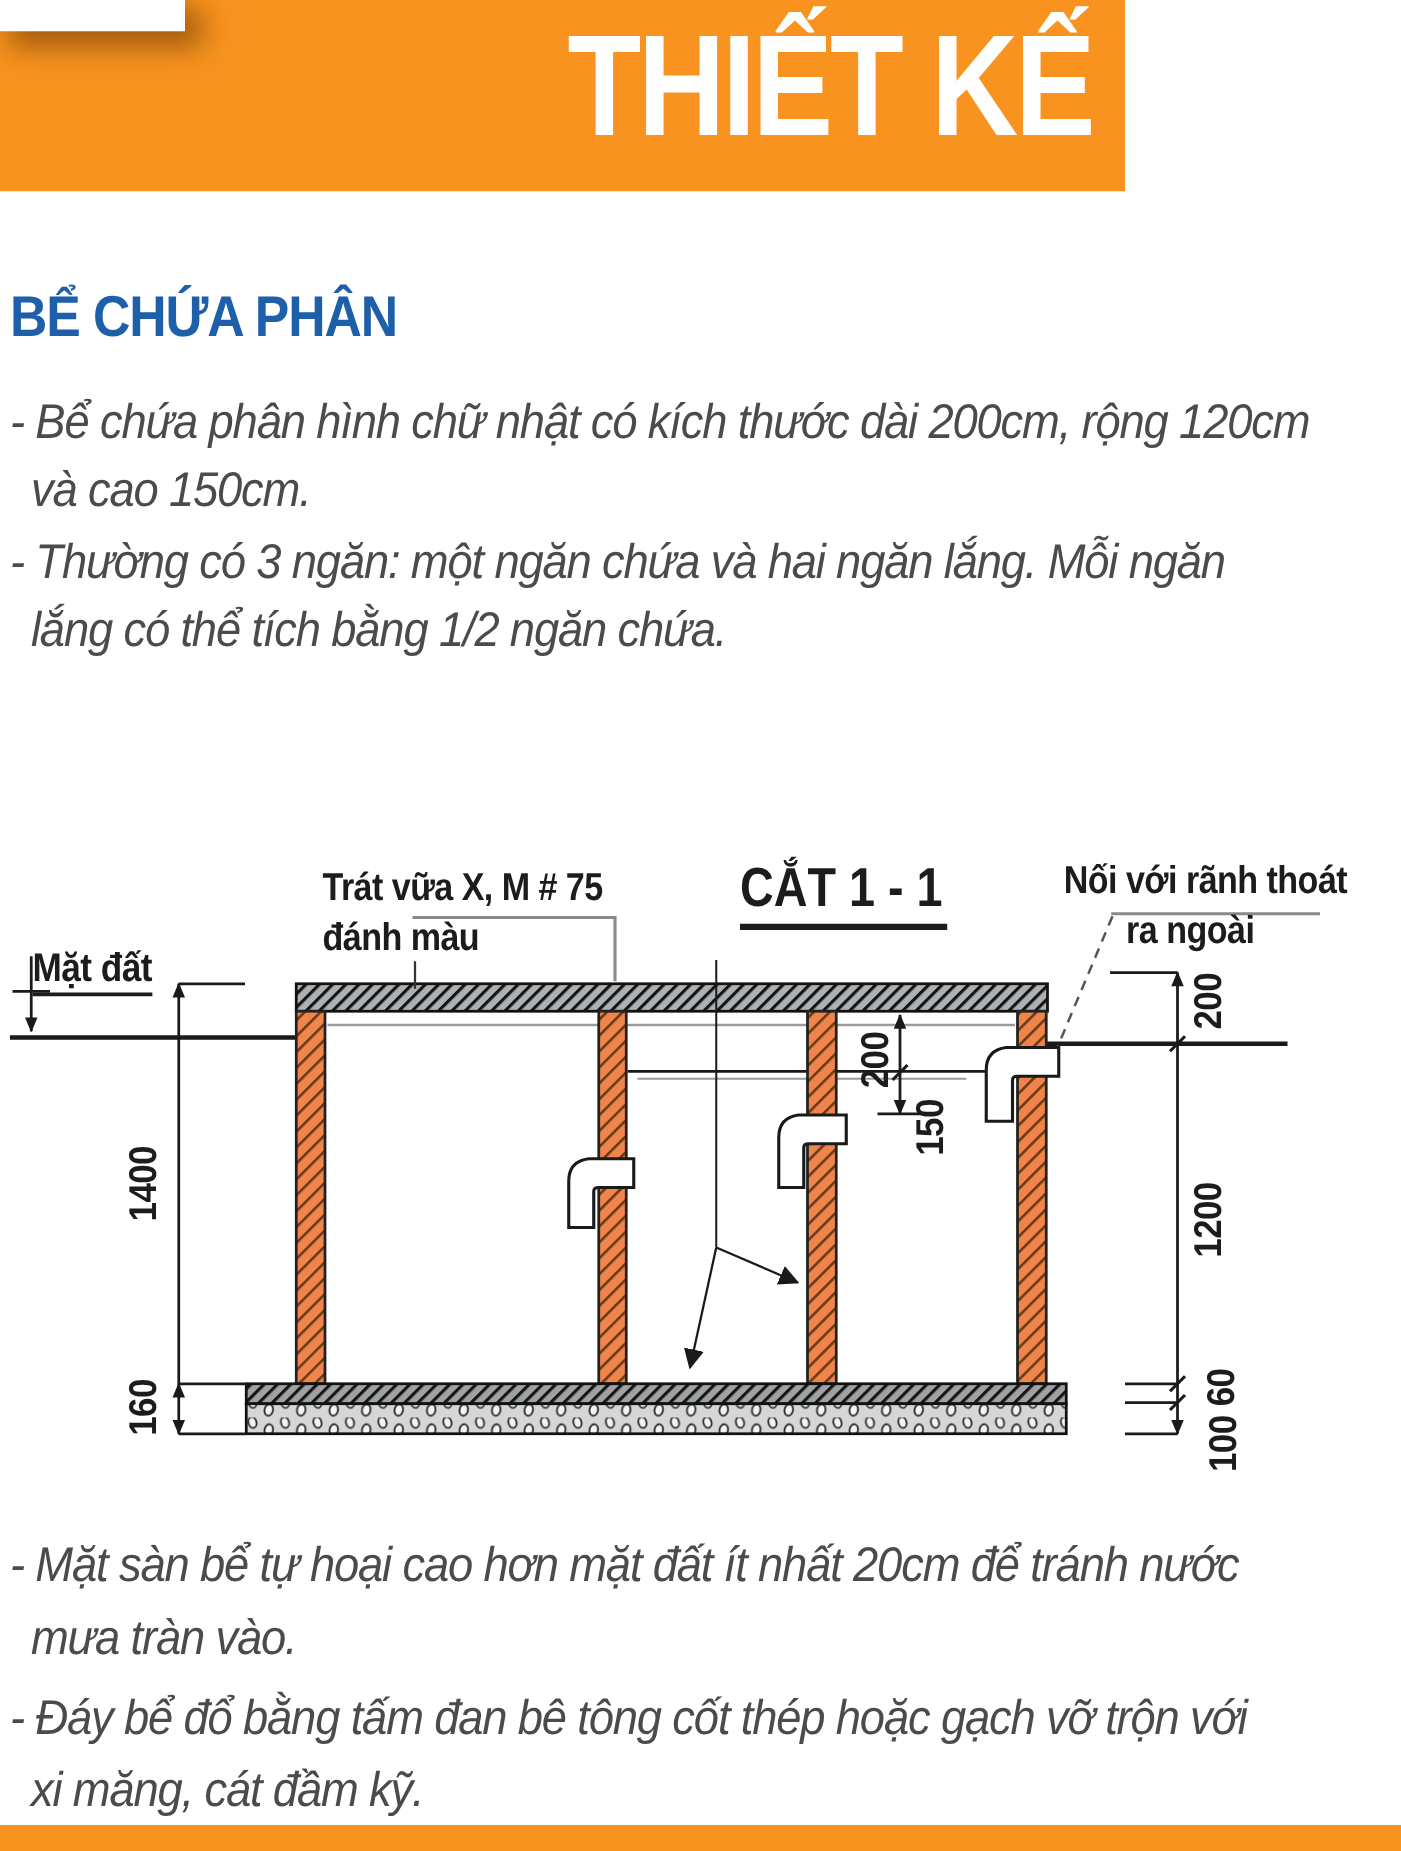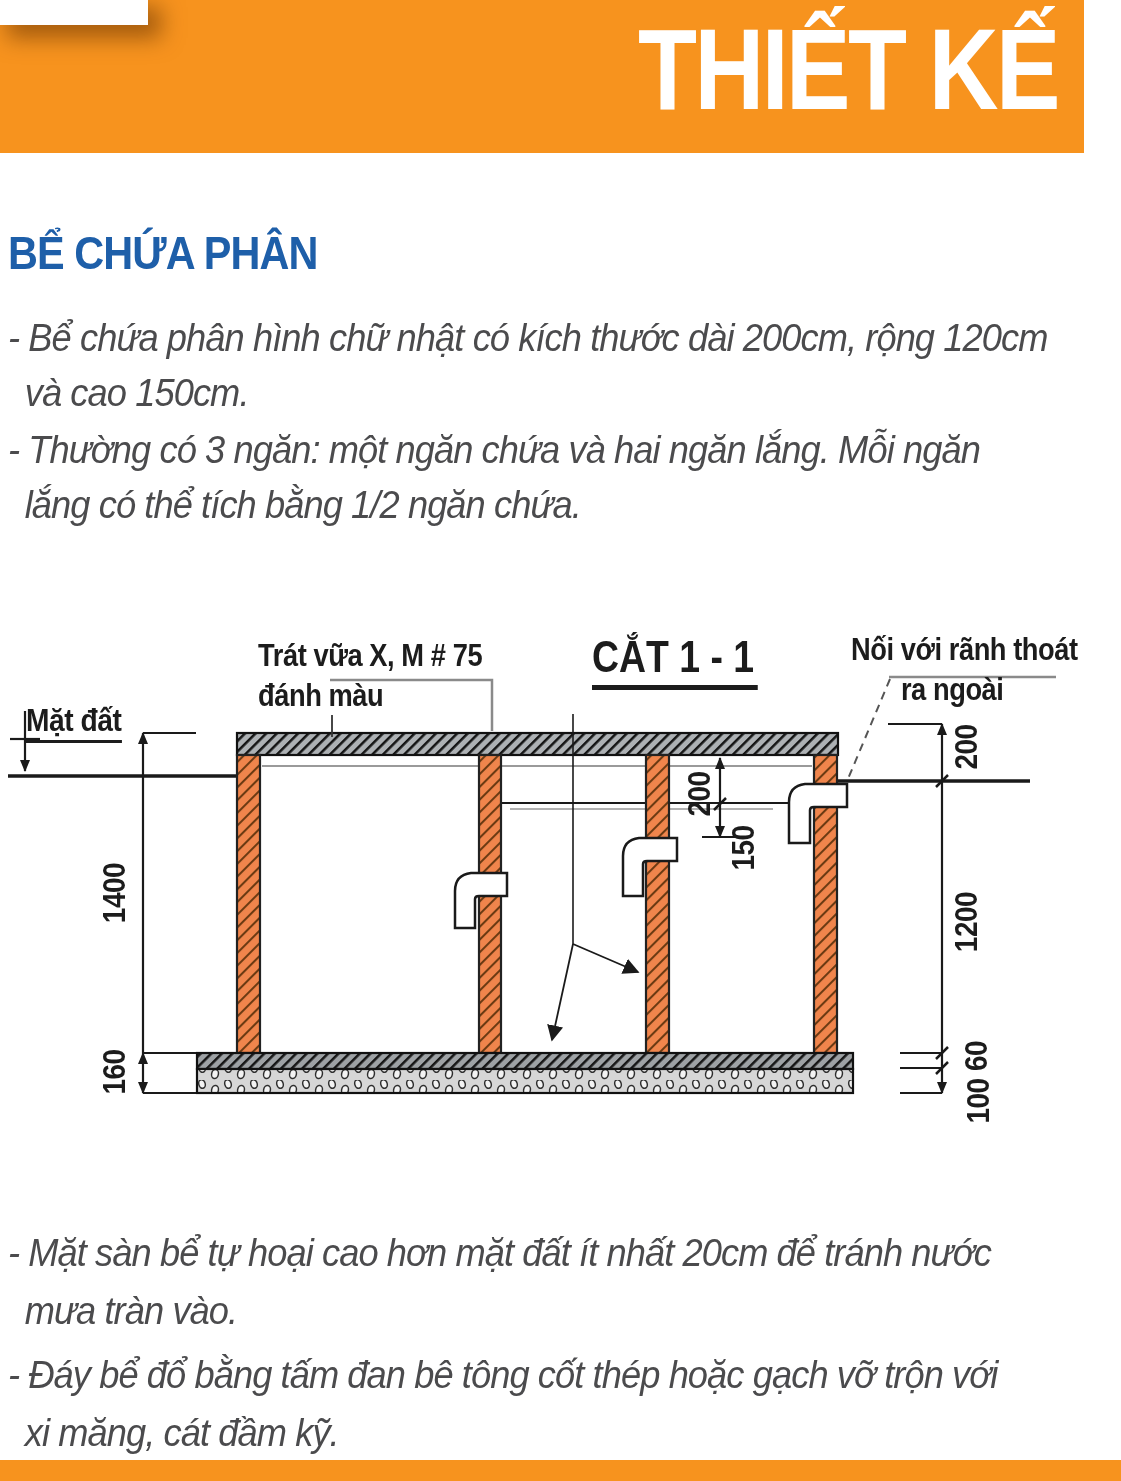--- a/index.html
+++ b/index.html
@@ -1,42 +1,42 @@
 <!DOCTYPE html>
 <html><head>
 <meta charset="utf-8">
 <style>
   html,body{margin:0;padding:0;}
   body{
     width:1121px;height:1481px;position:relative;background:#ffffff;
     font-family:"Liberation Sans",sans-serif;overflow:hidden;
   }
   
-  .header{position:absolute;left:0;top:0;width:1084px;height:153px;background:#F7931E;}
+  .header{position:absolute;left:0;top:0;width:900px;height:153px;background:#F7931E;}
   .notch{position:absolute;left:0;top:0;width:148px;height:25px;background:#ffffff;
          box-shadow:10px 10px 22px 3px rgba(94,46,0,.55);}
   .header-title{
     position:absolute;right:26px;top:-6px;color:#ffffff;font-weight:bold;
     font-size:115px;line-height:150px;letter-spacing:-3px;white-space:nowrap;
     transform:scaleX(.84);transform-origin:right center;
   }
   
   .section-heading{
     position:absolute;left:8px;top:226px;color:#1E5FA9;font-weight:bold;font-size:46px;
     white-space:nowrap;transform:scaleX(.9);transform-origin:left top;letter-spacing:-1px;
   }
   .para{
     position:absolute;left:8px;color:#4b4b4d;font-style:italic;font-size:39px;
     line-height:55px;transform:scaleX(.93);transform-origin:left top;letter-spacing:-1px;
   }
   .para .wrap{padding-left:18px;}
   .para div{white-space:nowrap;}
   #p3,#p4{line-height:58px;}
   
-  .diagram{position:absolute;left:0;top:616px;width:1121px;height:560px;}
+  .diagram{position:absolute;left:0;top:670px;width:1121px;height:560px;}
   .diagram svg{position:absolute;left:0;top:0;}
   .dlabel{
     position:absolute;font-weight:bold;color:#1c1c1c;font-size:31px;white-space:nowrap;
     transform:scaleX(.88);transform-origin:left top;letter-spacing:-.5px;
   }
   .cat-title{
     position:absolute;left:592px;top:16px;font-weight:bold;color:#1c1c1c;font-size:44px;
     white-space:nowrap;transform:scaleX(.85);transform-origin:left top;
     border-bottom:5px solid #1c1c1c;padding:0 4px 3px 0;
   }

